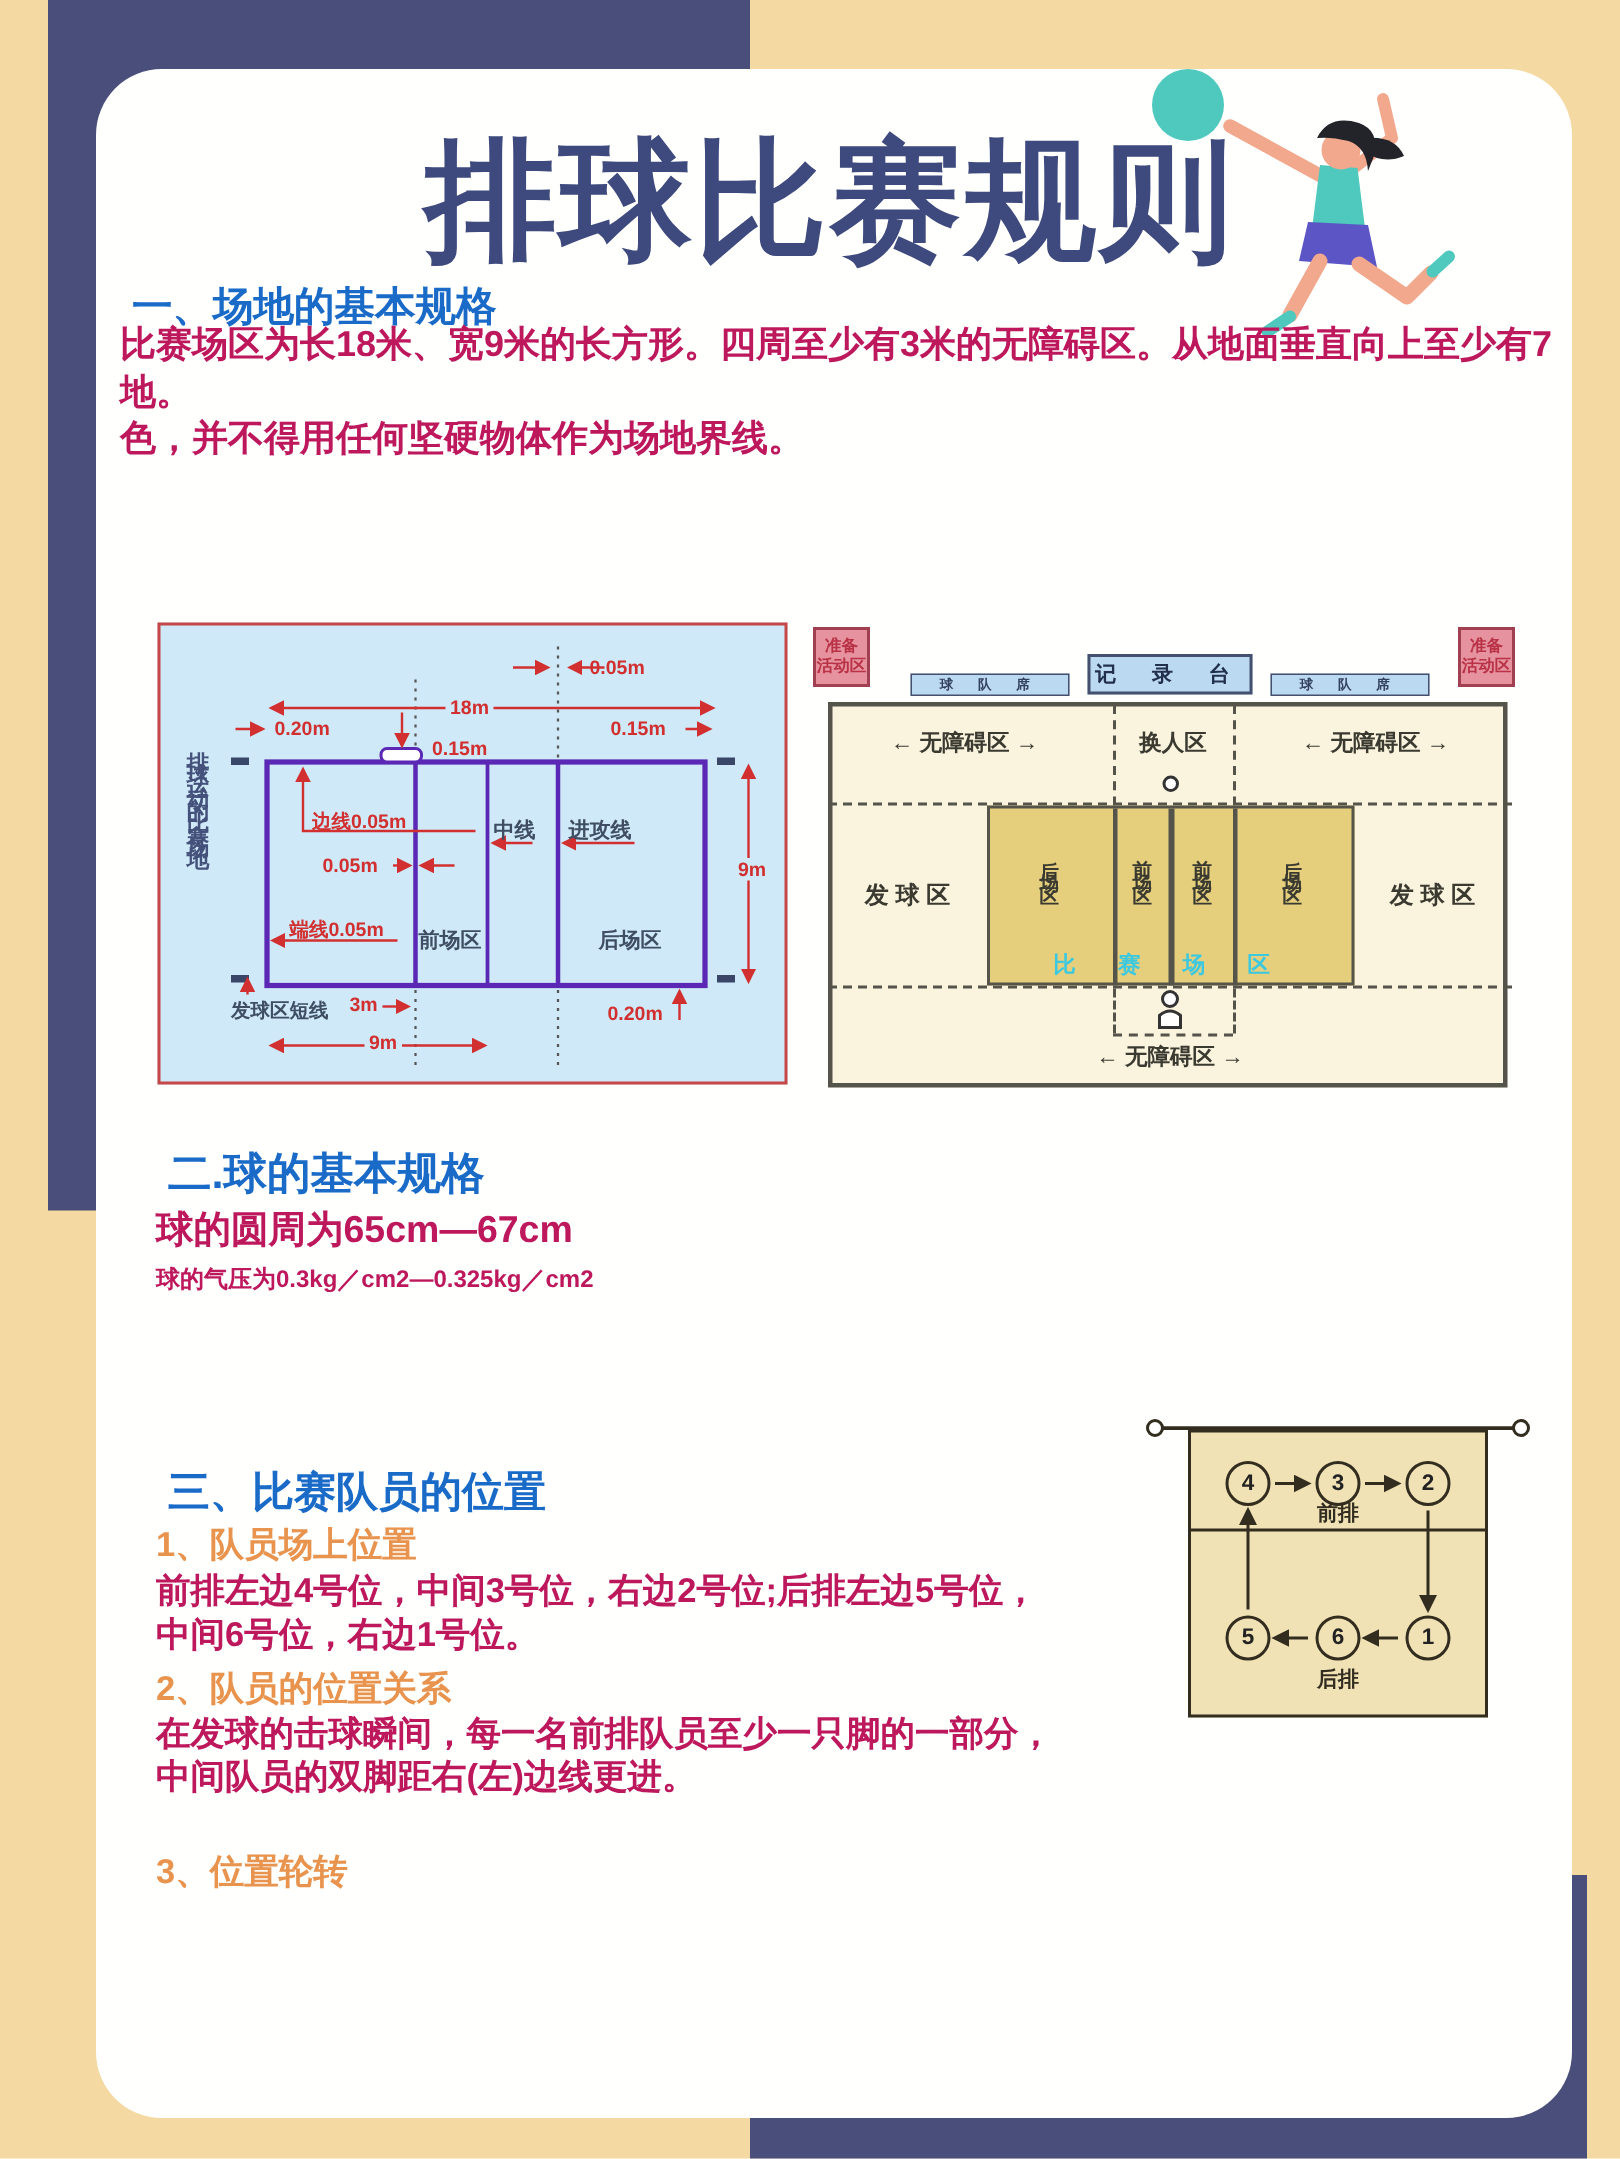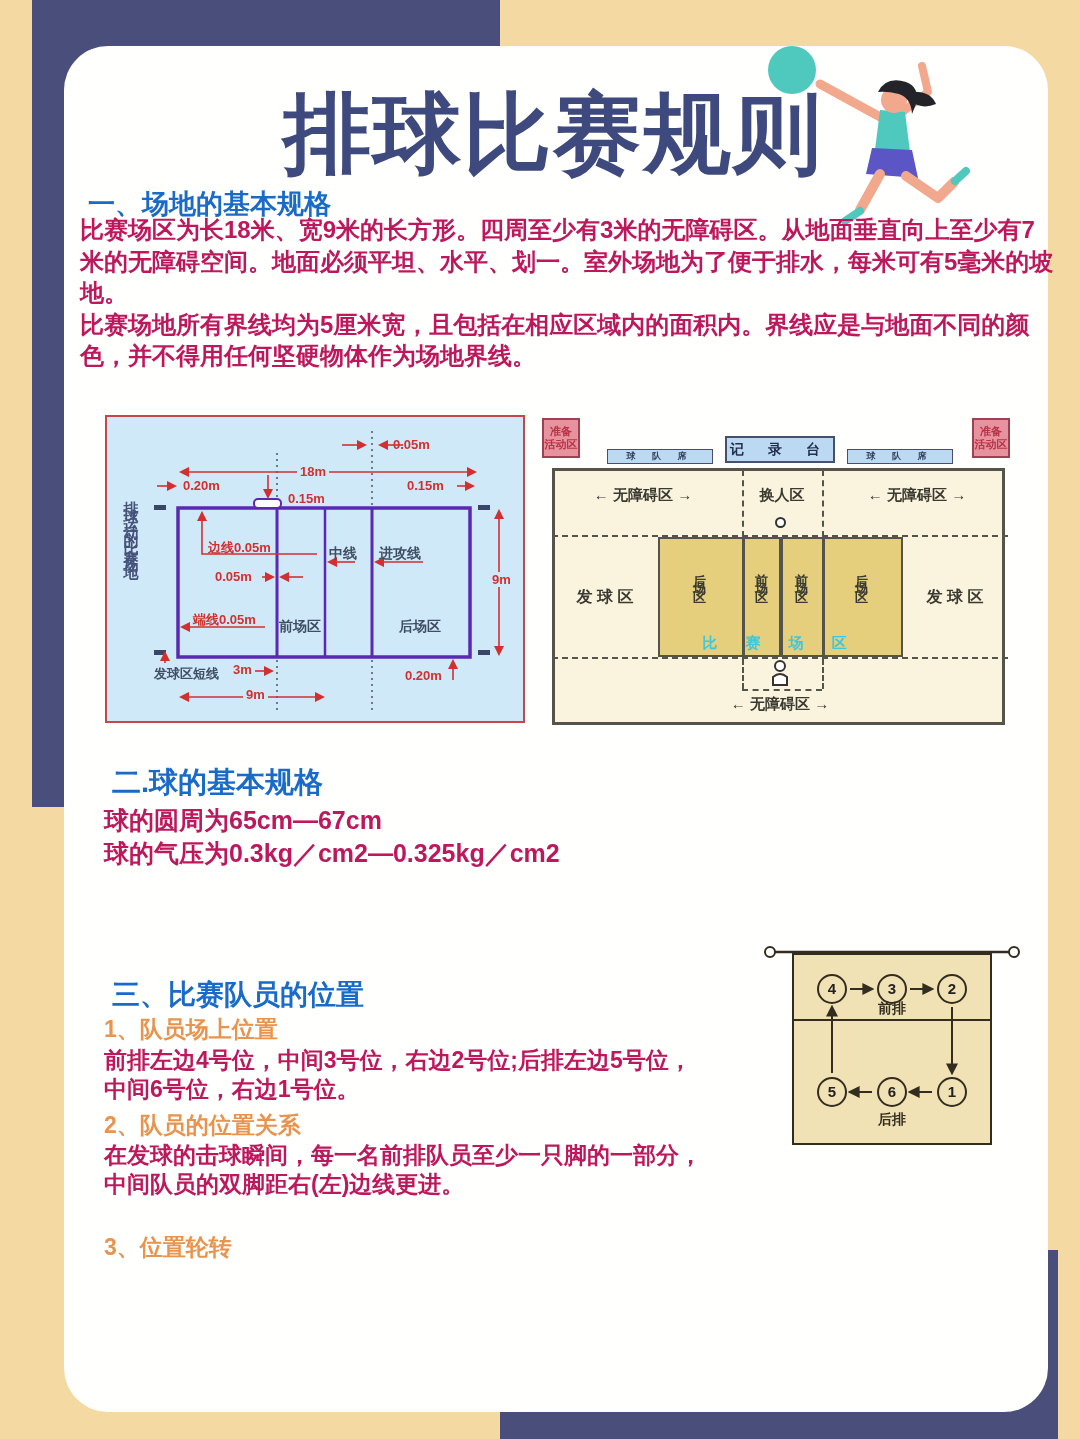--- a/index.html
+++ b/index.html
@@ -64,23 +64,21 @@
   <path d="M164 136 L196 158 L212 142" stroke="#f2a88c" stroke-width="10" stroke-linecap="round" stroke-linejoin="round" fill="none"></path>
   <path d="M213 141 L224 131" stroke="#4fc9bd" stroke-width="8" stroke-linecap="round" fill="none"></path>
   <circle cx="152" cy="60" r="13" fill="#f2a88c"></circle>
   <path d="M136 52 q8 -16 28 -10 q14 5 10 22 l-4 10 q-1 -16 -13 -20 q-12 -3 -21 -2z" fill="#23232a"></path>
   <path d="M168 52 q20 -2 26 12 q-14 6 -26 -3z" fill="#23232a"></path>
 </svg>
 
 <div class="abs sec-head" style="left:88px; top:186px; font-size:27px;">一、场地的基本规格</div>
 <div class="abs" style="left:80px; top:214px;">
   <div class="body-text" style="font-size:24px; line-height:31.5px;">比赛场区为长18米、宽9米的长方形。四周至少有3米的无障碍区。从地面垂直向上至少有7</div>
-  <div class="body-text" style="font-size:24px; line-height:31.5px;">米的无障碍空间。地面必须平坦、水平、划一。室外场地为了便于排水，每米可有5毫米的坡</div>
   <div class="body-text" style="font-size:24px; line-height:31.5px;">地。</div>
-  <div class="body-text" style="font-size:24px; line-height:31.5px;">比赛场地所有界线均为5厘米宽，且包括在相应区域内的面积内。界线应是与地面不同的颜</div>
   <div class="body-text" style="font-size:24px; line-height:31.5px;">色，并不得用任何坚硬物体作为场地界线。</div>
 </div>
 
 <div class="abs court-diagram">
   <svg width="416" height="304" viewBox="0 0 416 304" style="position:absolute; left:0; top:0;">
     <defs>
       <marker id="mr" viewBox="0 0 10 10" refX="8" refY="5" markerWidth="6.5" markerHeight="6.5" orient="auto-start-reverse">
         <path d="M0 0 L10 5 L0 10 z" fill="#d23030"></path>
       </marker>
     </defs>
@@ -183,21 +181,21 @@
   <div class="ov-label" style="left:150px; top:282px; width:180px;">← 无障碍区 →</div>
   <svg style="position:absolute; left:226px; top:246px;" width="28" height="28" viewBox="0 0 28 28">
     <circle cx="14" cy="7" r="5" fill="#fff" stroke="#333" stroke-width="2"></circle>
     <path d="M7 26 L7 18 Q14 12 21 18 L21 26 Z" fill="#fff" stroke="#333" stroke-width="2"></path>
   </svg>
 </div>
 
 <div class="abs sec-head" style="left:112px; top:763px; font-size:29px;">二.球的基本规格</div>
 <div class="abs" style="left:104px; top:804px;">
   <div class="body-text" style="font-size:25px; line-height:33px;">球的圆周为65cm—67cm</div>
-  <div class="body-text" style="font-size:25px; line-height:33px;">球的气压为0.3kg／cm2—0.325kg／cm2</div>
+  <div class="body-text" style="font-size:16px; line-height:33px;">球的气压为0.3kg／cm2—0.325kg／cm2</div>
 </div>
 
 <div class="abs sec-head" style="left:112px; top:976px; font-size:28px;">三、比赛队员的位置</div>
 <div class="abs orange-head" style="left:104px; top:1014px; font-size:23px;">1、队员场上位置</div>
 <div class="abs" style="left:104px; top:1046px;">
   <div class="body-text" style="font-size:23px; line-height:29px;">前排左边4号位，中间3号位，右边2号位;后排左边5号位，</div>
   <div class="body-text" style="font-size:23px; line-height:29px;">中间6号位，右边1号位。</div>
 </div>
 <div class="abs orange-head" style="left:104px; top:1110px; font-size:23px;">2、队员的位置关系</div>
 <div class="abs" style="left:104px; top:1141px;">

